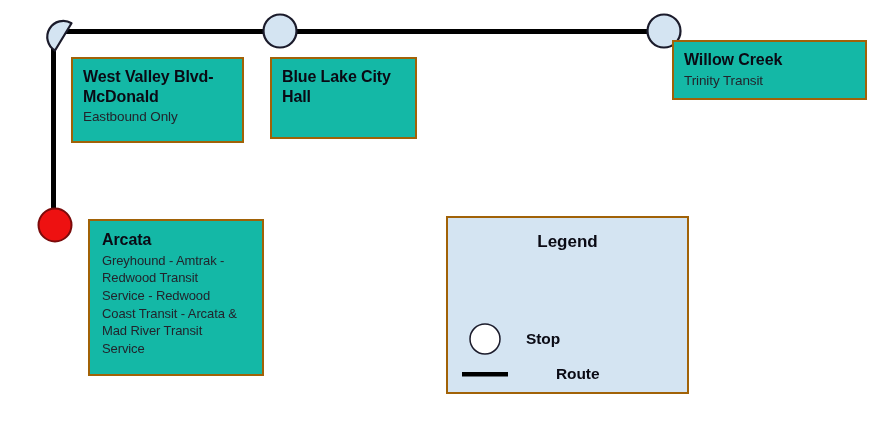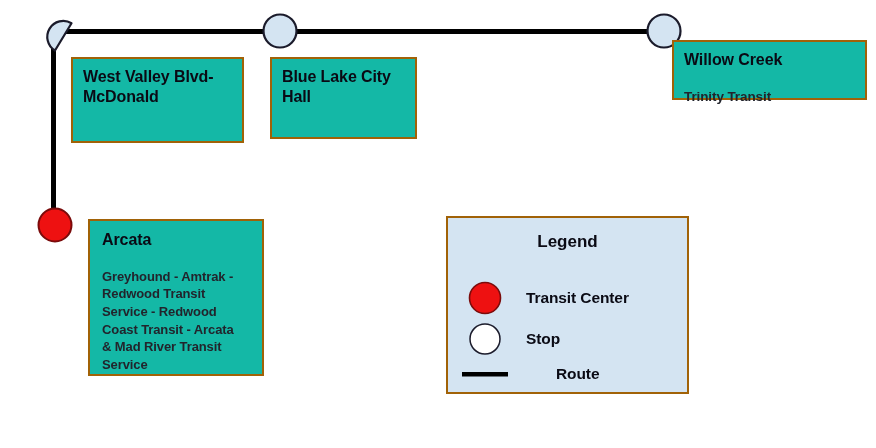--- a/index.html
+++ b/index.html
@@ -30,24 +30,24 @@
   }
   .station-name {
     font-size: 16px;
     font-weight: bold;
     color: #0a0a14;
     line-height: 1.22;
     letter-spacing: -0.1px;
   }
   .station-sub {
     font-size: 13.5px;
-    font-weight: bold;
+    font-weight: normal;
     color: #22242c;
     line-height: 1.33;
-    margin-top: 18px;
+    margin-top: 2px;
     letter-spacing: -0.1px;
   }
   .node {
     position: absolute;
     box-sizing: border-box;
   }
   .node svg {
     display: block;
     overflow: visible;
   }
@@ -113,20 +113,21 @@
   </div>
 
   <div class="node" style="left:36px; top:206px; width:38px; height:38px;">
     <svg width="38" height="38" viewBox="0 0 38 38">
       <circle cx="19" cy="19" r="16.5" fill="#ee1111" stroke="#7a0b0b" stroke-width="2"></circle>
     </svg>
   </div>
 
   <div class="station-box" style="left:71px; top:57px; width:173px; height:86px;">
     <div class="station-name">West Valley Blvd-McDonald</div>
+    <div class="station-sub">Eastbound Only</div>
   </div>
 
   <div class="station-box" style="left:270px; top:57px; width:147px; height:82px;">
     <div class="station-name">Blue Lake City Hall</div>
     <div class="station-sub"></div>
   </div>
 
   <div class="station-box" style="left:672px; top:40px; width:195px; height:60px;">
     <div class="station-name">Willow Creek</div>
     <div class="station-sub">Trinity Transit</div>
@@ -134,28 +135,20 @@
 
   <div class="station-box" style="left:88px; top:219px; width:176px; height:157px; padding:9px 20px 6px 12px;">
     <div class="station-name">Arcata</div>
     <div class="station-sub" style="font-size:13px; line-height:1.36;">Greyhound - Amtrak - Redwood Transit Service - Redwood Coast Transit - Arcata &amp; Mad River Transit Service</div>
   </div>
 
   <div class="legend-box" style="left:446px; top:216px; width:243px; height:178px;">
 
     <div class="legend-title">Legend</div>
 
-    <div class="legend-row" style="left:10px; top:58px; height:44px;">
-      <span class="legend-sym">
-        <svg width="36" height="36" viewBox="0 0 36 36">
-          <circle cx="18" cy="18" r="15.5" fill="#ee1111" stroke="#7a0b0b" stroke-width="1.6"></circle>
-        </svg>
-      </span>
-      <span class="legend-label">Transit Center</span>
-    </div>
 
     <div class="legend-row" style="left:10px; top:100px; height:42px;">
       <span class="legend-sym">
         <svg width="34" height="34" viewBox="0 0 34 34">
           <circle cx="17" cy="17" r="15" fill="#ffffff" stroke="#1b1b2b" stroke-width="1.5"></circle>
         </svg>
       </span>
       <span class="legend-label">Stop</span>
     </div>
 

